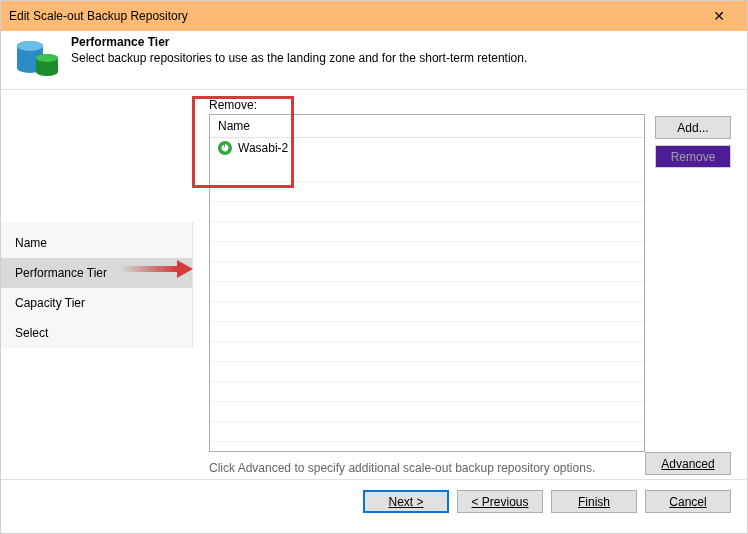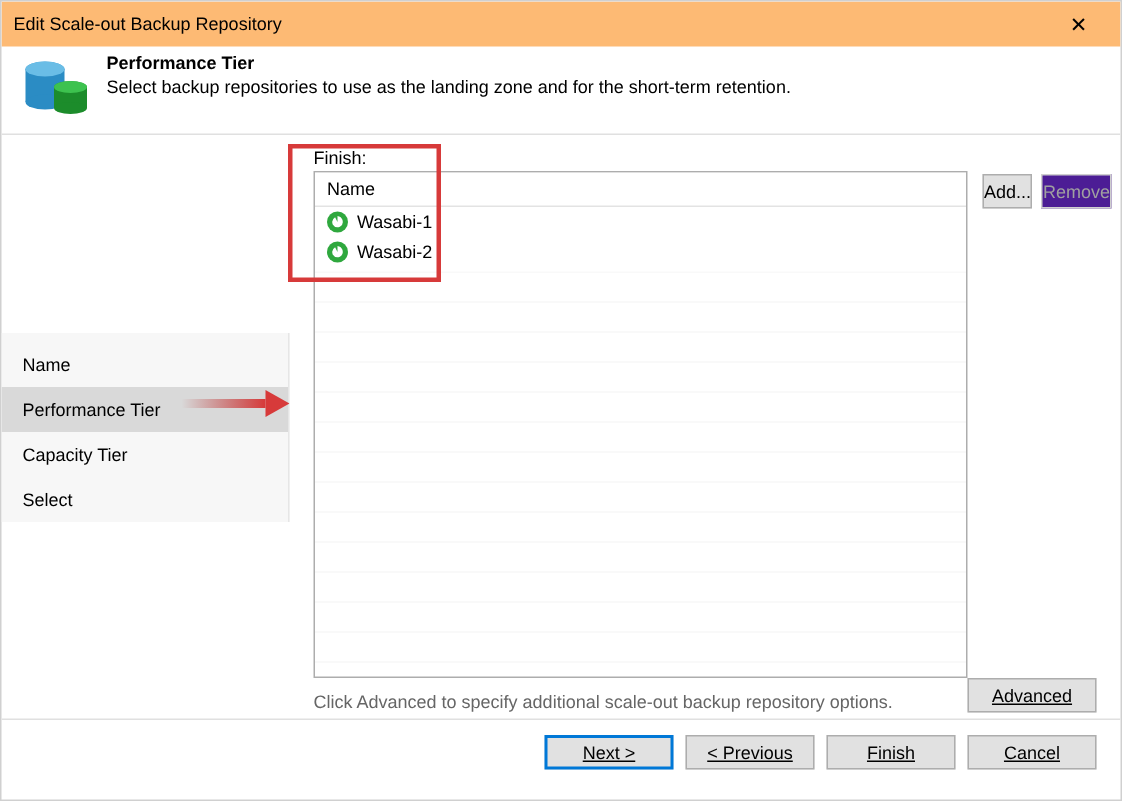--- a/index.html
+++ b/index.html
@@ -118,21 +118,21 @@
     position: absolute;
     border: 3px solid #d73a3a;
     pointer-events: none;
     left: 191px; top: 95px;
     width: 102px; height: 92px;
     z-index: 5;
   }
   
   .side-buttons {
     width: 76px;
-    display: flex; flex-direction: row; gap: 6px;
+    display: flex; flex-direction: column; gap: 6px;
     padding-top: 18px;
   }
   .btn {
     height: 23px;
     border: 1px solid #adadad;
     background: #e1e1e1;
     font-family: inherit; font-size: 12px;
     padding: 0;
     text-align: center;
     cursor: pointer;
@@ -195,31 +195,23 @@
         </linearGradient>
       </defs>
       <rect x="0" y="6" width="56" height="6" fill="url(#ag)"></rect>
       <polygon points="56,0 72,9 56,18" fill="#d73a3a"></polygon>
     </svg>
   </div>
 
   <div class="panel">
     <div class="panel-row">
       <div class="extents-wrap">
-        <div class="extents-label">Finish:</div>
+        <div class="extents-label">Remove:</div>
         <div class="listbox">
           <div class="list-header">Name</div>
-          <div class="list-row">
-            <span class="list-icon">
-              <svg viewBox="0 0 10 10">
-                  <path d="M5 0 A5 5 0 0 1 9 3 L5 5 Z M9 3 A5 5 0 0 1 7 9 L5 5 Z M7 9 A5 5 0 0 1 1 7 L5 5 Z M1 7 A5 5 0 0 1 3 1 L5 5 Z" fill="#fff"></path>
-                </svg>
-            </span>
-            <span>Wasabi-1</span>
-          </div>
           <div class="list-row">
             <span class="list-icon">
               <svg viewBox="0 0 10 10">
                   <path d="M5 0 A5 5 0 0 1 9 3 L5 5 Z M9 3 A5 5 0 0 1 7 9 L5 5 Z M7 9 A5 5 0 0 1 1 7 L5 5 Z M1 7 A5 5 0 0 1 3 1 L5 5 Z" fill="#fff"></path>
                 </svg>
             </span>
             <span>Wasabi-2</span>
           </div>
           <div class="grid-lines"></div>
         </div>

